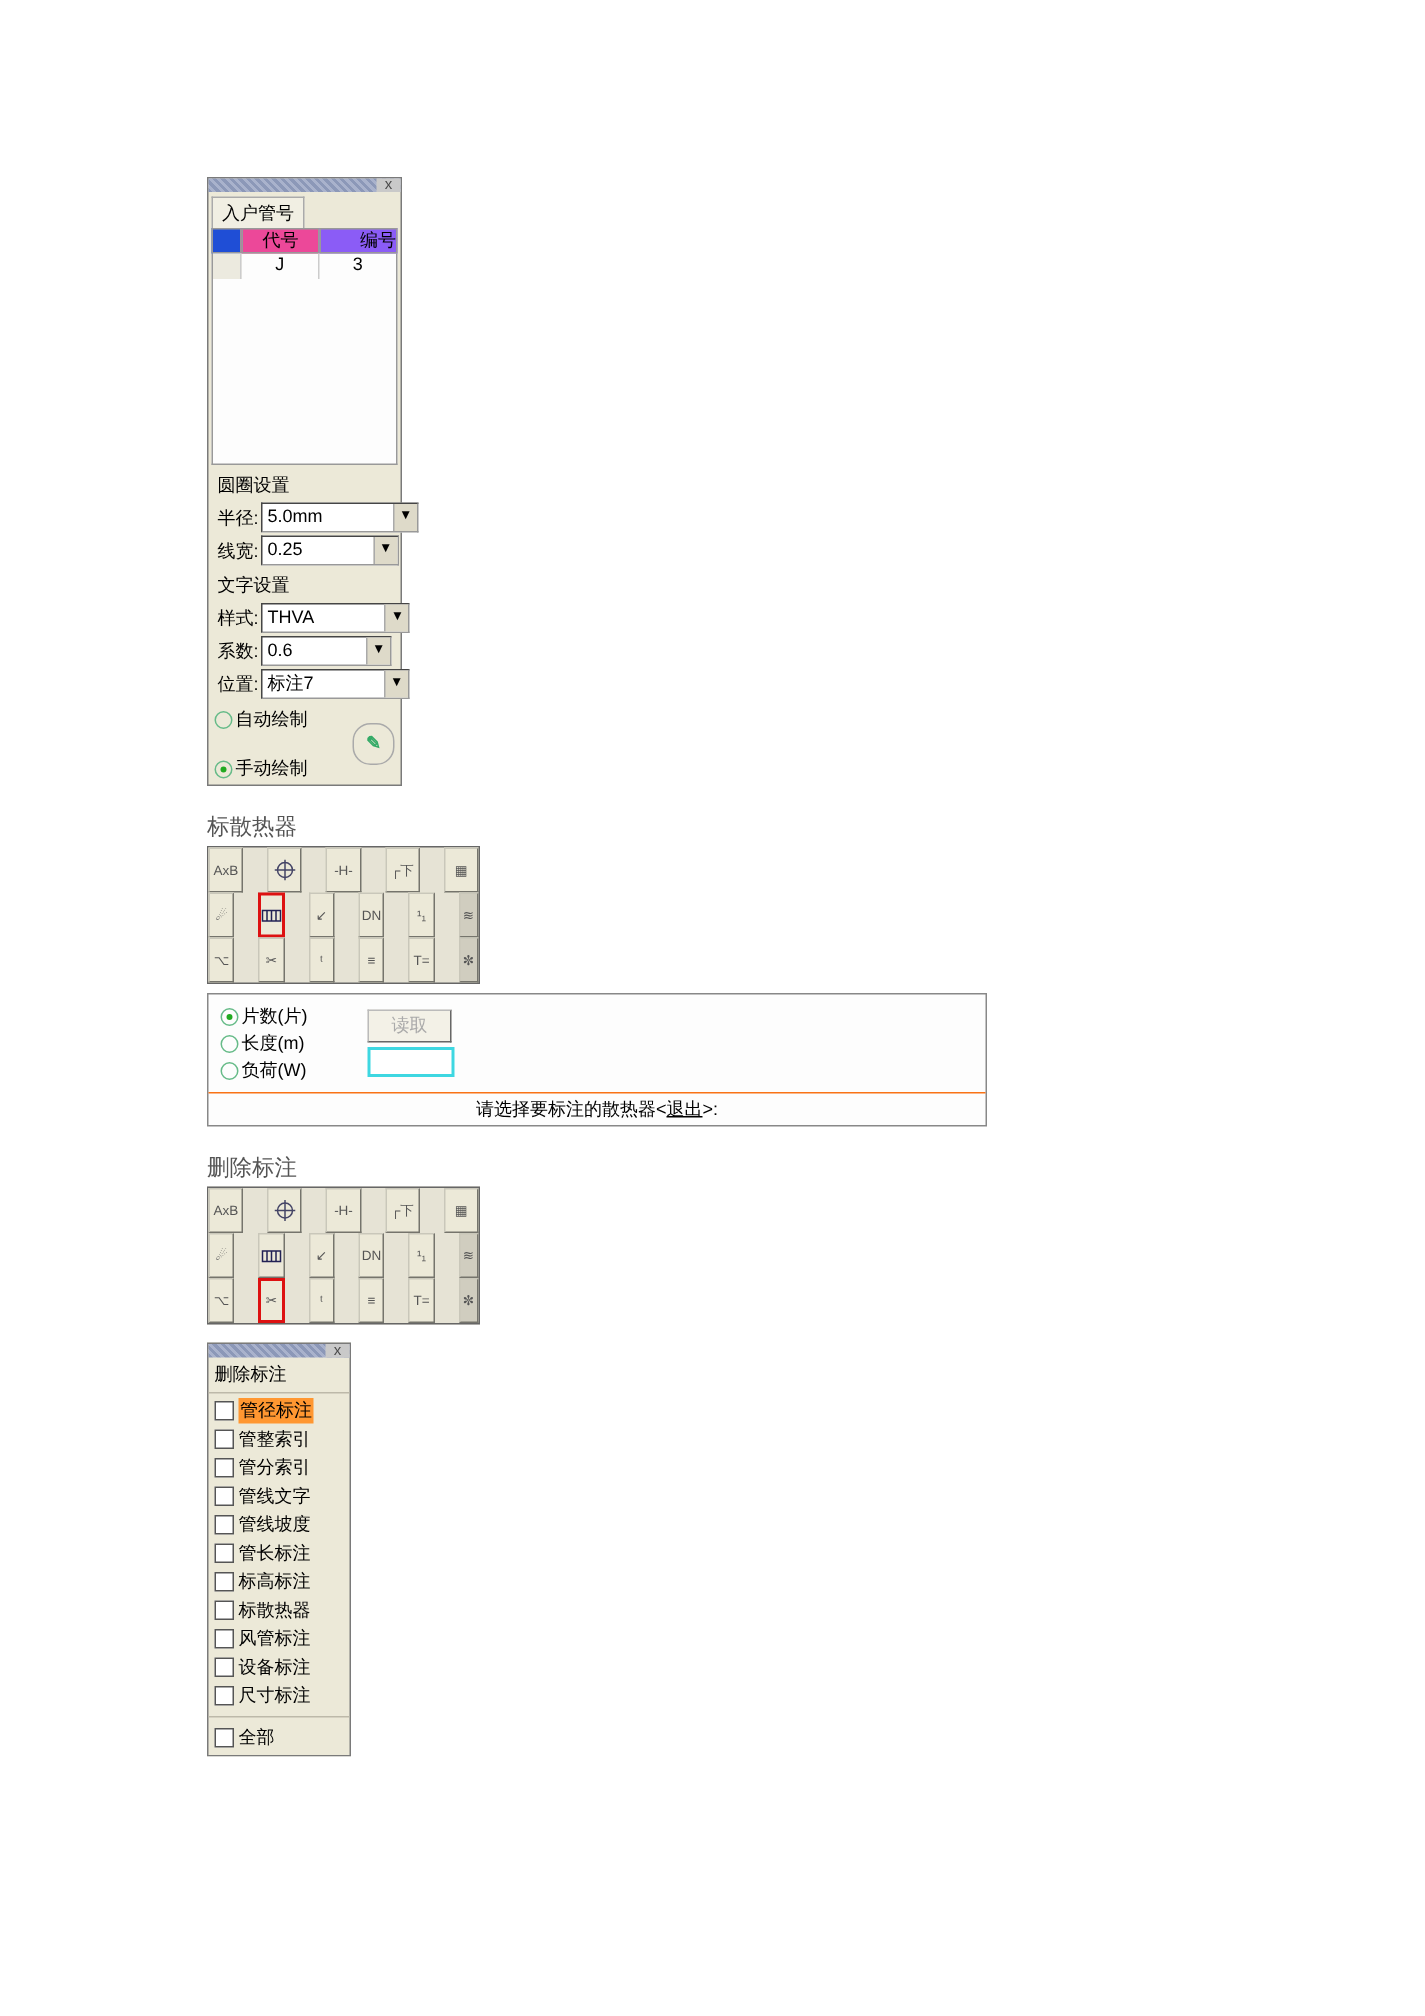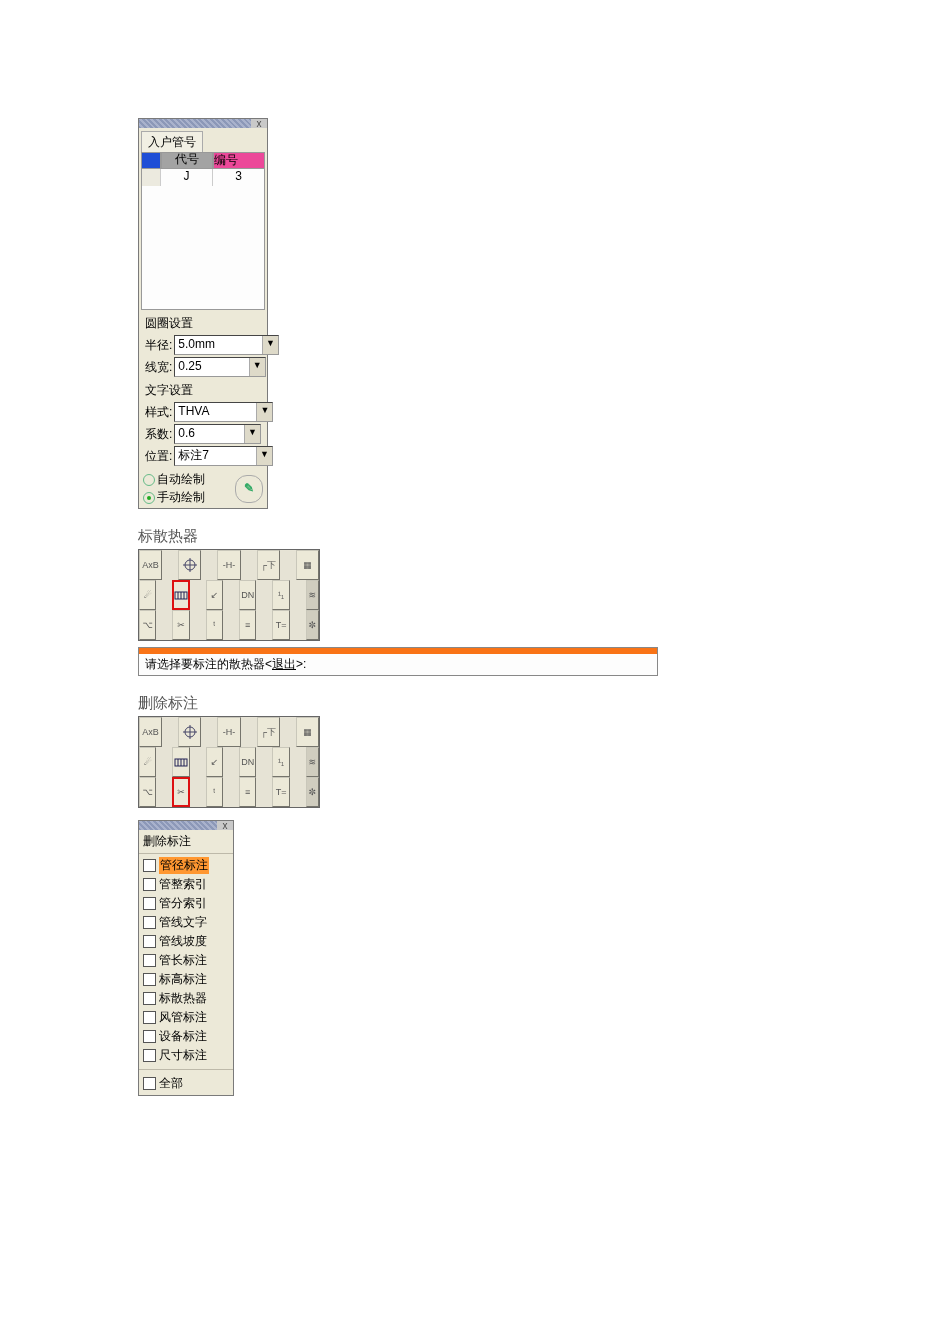--- a/index.html
+++ b/index.html
@@ -10,41 +10,41 @@
 .panel1 { width:128px; border:1px solid #7a7a7a; background:#ece9d8; position:relative; }
 .drag-grip { height:9px; background:repeating-linear-gradient(45deg,#8c98b8 0 2px,#a9b2cc 2px 4px);
              display:flex; justify-content:flex-end; }
 .close-btn { width:16px; height:9px; background:#c9c9c9; color:#4b4b4b; font-size:10px;
              line-height:9px; text-align:center; cursor:pointer; }
 .panel-tab { display:inline-block; padding:2px 6px 1px 6px; background:#f1efe3;
              border:1px solid #aaa; border-bottom:none; margin:3px 0 0 2px; }
 .listwrap { margin:0 2px 3px 2px; }
 .list-head { display:flex; height:17px; }
 .list-head .c0 { width:18px; background:#1f4ed6; border:1px solid #999; }
-.list-head .c1 { flex:1; background:#a3a3a3; border:1px solid #999; text-align:center;
-                 line-height:15px;font-family:Liberation Mono, monospace; }
-.list-head .c2 { flex:1; background:#ec4899; border:1px solid #999; text-align:left;
+.list-head .c1 { flex:1; background:#ec4899; border:1px solid #999; text-align:center;
+                 line-height:15px; }
+.list-head .c2 { flex:1; background:#8b5cf6; border:1px solid #999; text-align:right;
                  line-height:15px; }
 .list-body { height:140px; background:#fdfdfd; border:1px solid #999; border-top:none; }
 .list-row { display:flex; height:17px; }
 .list-row .c0 { width:18px; border-right:1px solid #ccc; background:#eceadf; }
 .list-row .c1 { flex:1; text-align:center; border-right:1px solid #ccc; }
 .list-row .c2 { flex:1; text-align:center; }
 
 .grp { margin:2px; }
 .grp-title { padding:2px 4px; }
 .grp-row { display:flex; align-items:center; padding:1px 4px; gap:2px; }
 .grp-row label { white-space:nowrap; }
 .sel { flex:1; display:flex; border:1px inset #999; background:#fff; height:18px;gap:44px; }
 .sel span { flex:1; padding:1px 3px; line-height:15px; white-space:nowrap; overflow:hidden; }
 .sel .dd { width:15px; background:#dedac9; border-left:1px solid #aaa; text-align:center;
            line-height:15px; font-size:9px; }
 
 .radio-row { display:flex; justify-content:space-between; align-items:center; padding:2px 4px; }
-.radio-block { display:flex; flex-direction:column; gap:1px; }
+.radio-block { display:flex; flex-direction:column; gap:16px; }
 .radio-item { display:flex; align-items:center; gap:2px; }
 .ring { width:10px; height:10px; border:1px solid #6b8; border-radius:50%;
         display:flex; align-items:center; justify-content:center; }
 .ring.on::after { content:""; width:4px; height:4px; background:#2a2; border-radius:50%; }
 .big-icon { width:26px; height:26px; border:1px solid #aaa; background:#ece9d8; border-radius:12px;
             text-align:center; line-height:24px; color:#3a6; font-weight:bold; }
 
 
 .heading { margin:18px 0 3px 0; font-size:15px; color:#555; font-family:"SimSun"; }
 
@@ -60,21 +60,21 @@
 .tbtn svg { display:block; }
 
 
 .optpanel { margin-top:6px; width:518px; border:1px solid #888; background:#fdfdfd;
             display:flex; flex-direction:column; }
 .optupper { display:flex; padding:6px 8px; align-items:center; gap:40px; }
 .optrads { display:flex; flex-direction:column; gap:1px; }
 .readbtn { width:54px; height:20px; border:1px outset #bbb; background:#f3f1e7; color:#aaa;
            text-align:center; line-height:18px; }
 .readfield { width:54px; height:16px; border:2px solid #3ed7e1; margin-top:3px; background:#fff; }
-.prompt { border-top:6px solid #f97316; padding:2px 6px; }
+.prompt { border-top:1px solid #f97316; padding:2px 6px;text-align:center; }
 
 
 .panel3 { margin-top:12px; width:94px; border:1px solid #7a7a7a; background:#ece9d8; }
 .p3title { padding:3px 4px; border-bottom:1px solid #bdb9a9; }
 .chkblock { padding:3px 4px; display:flex; flex-direction:column; gap:2px; }
 .chkitem { display:flex; align-items:center; gap:3px; }
 .chkbox { width:11px; height:11px; border:1px solid #555; background:#fff; }
 .chkitem.hi span.lbl { background:#ff9731; padding:0 1px; }
 .chksep { border-top:1px solid #bdb9a9; margin:2px 0; }
 
@@ -197,20 +197,40 @@
     <div class="tbtn">⌥</div>
     <div class="tbtn">✂</div>
     <div class="tbtn">ᵗ</div>
     <div class="tbtn">≡</div>
     <div class="tbtn">T=</div>
     <div class="tbtn extra">✼</div>
   </div>
 </div>
 
 <div class="optpanel">
+  <div class="optupper">
+    <div class="optrads">
+      <div class="radio-item">
+        <div class="ring on"></div>
+        <span>片数(片)</span>
+      </div>
+      <div class="radio-item">
+        <div class="ring"></div>
+        <span>长度(m)</span>
+      </div>
+      <div class="radio-item">
+        <div class="ring"></div>
+        <span>负荷(W)</span>
+      </div>
+    </div>
+    <div>
+      <div class="readbtn">读取</div>
+      <div class="readfield"></div>
+    </div>
+  </div>
   <div class="prompt">
     <span>请选择要标注的散热器&lt;</span><u>退出</u><span>&gt;:</span>
   </div>
 </div>
 
 <div class="heading">删除标注</div>
 
 <div class="toolbar">
   <div class="trow">
     <div class="tbtn">AxB</div>

